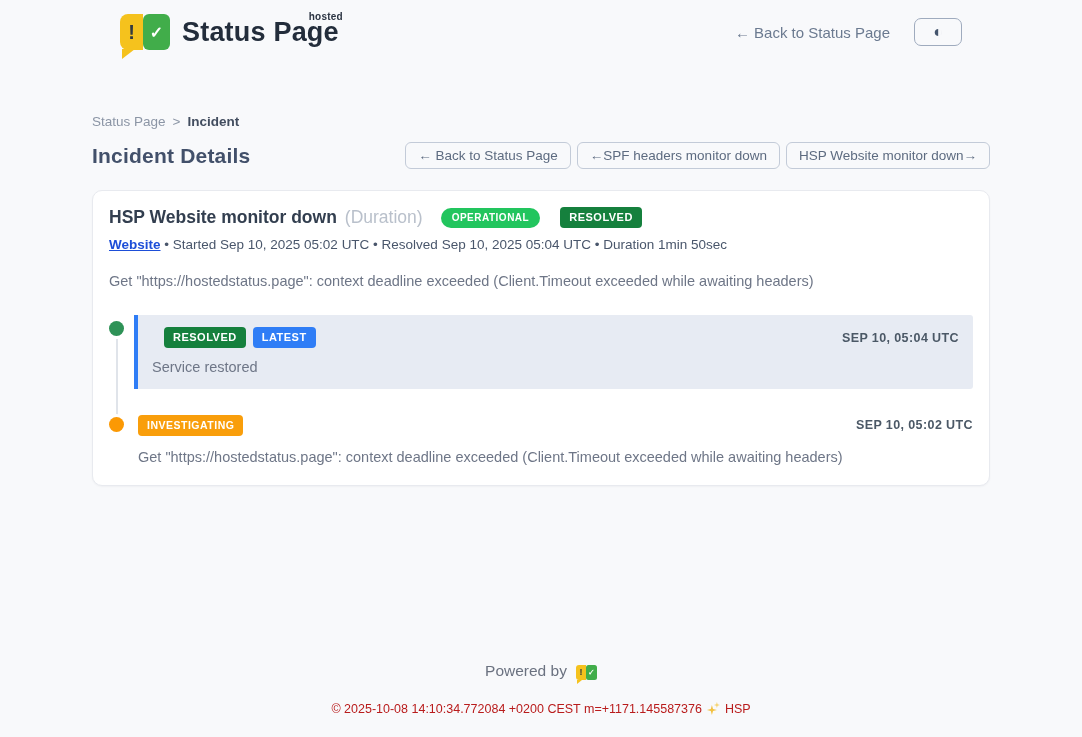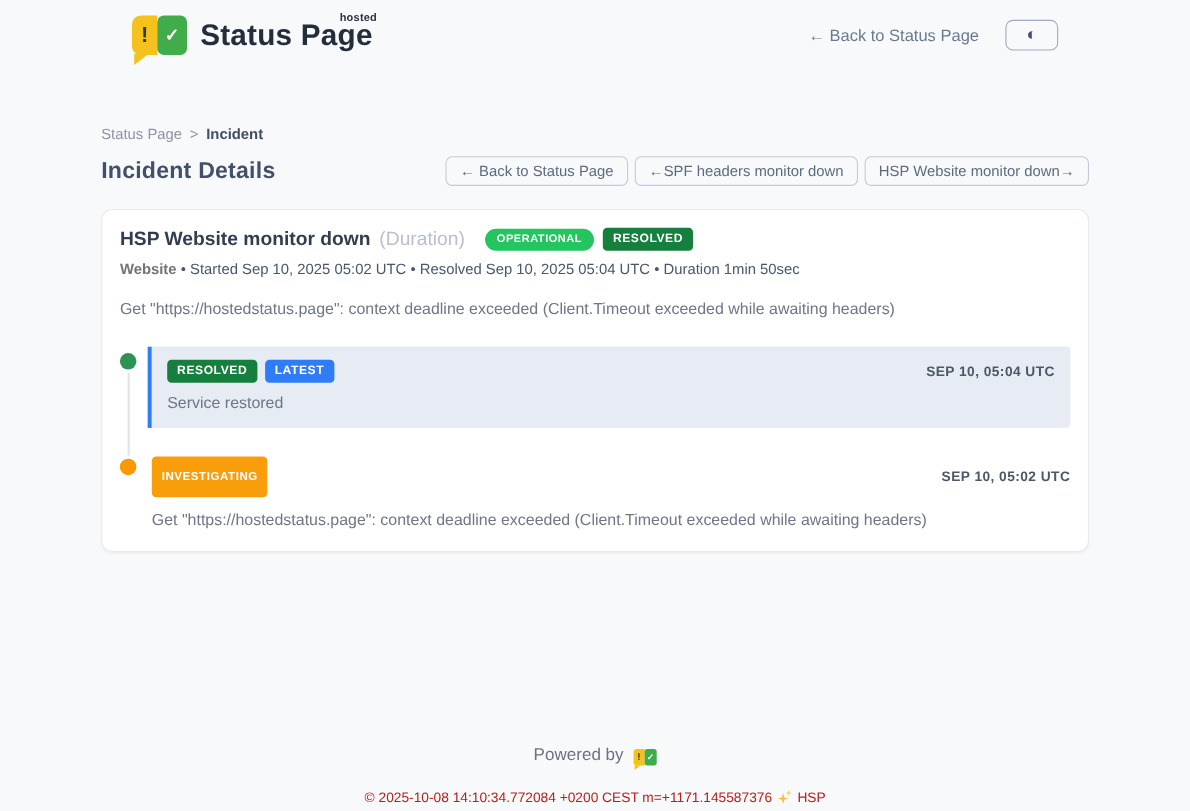--- a/index.html
+++ b/index.html
@@ -66,26 +66,26 @@
     padding:16px 16px 20px 16px;
   }
   .card-title-row { display:flex; align-items:center; gap:8px; }
   h2 { font-size:17.5px; font-weight:700; color:#323e4f; }
   .component { font-size:17.5px; font-weight:400; color:#b9c0cb; margin-right:10px; }
   .badge {
     display:inline-block; color:#fff; font-weight:700; line-height:1;
     letter-spacing:0.5px; white-space:nowrap;
   }
   .badge.pill-green { background:#22c55e; font-size:10px; padding:5px 11px; border-radius:999px; }
-  .badge.dark-green { background:#15803d; font-size:11px; padding:5px 9px; border-radius:4px; }
+  .badge.dark-green { background:#15803d; font-size:11px; padding:5px 9px; border-radius:4px;margin-left:12px; }
   .badge.blue { background:#2f7df6; font-size:11px; padding:5px 9px; border-radius:4px; }
-  .badge.orange { background:#f99e0b; font-size:10.5px; padding:13px 9px; border-radius:4px; }
+  .badge.orange { background:#f99e0b; font-size:10.5px; padding:5px 9px; border-radius:4px; }
 
   .meta { margin-top:9px; font-size:13.5px; color:#49566b; }
-  .meta-bold { font-weight:700; color:#737373; }
+  .meta-bold { font-weight:700; color:#1d4ed8;text-decoration:underline; }
   .description { margin-top:21px; font-size:14.5px; color:#6e7687; }
 
   
   .timeline { margin-top:26px; }
   .t-entry { position:relative; padding-left:25px; }
   .t-entry.first { margin-bottom:26px; }
   .dot {
     position:absolute; left:0; width:15px; height:15px; border-radius:50%;
     box-shadow:0 0 0 3px #ffffff;
   }

